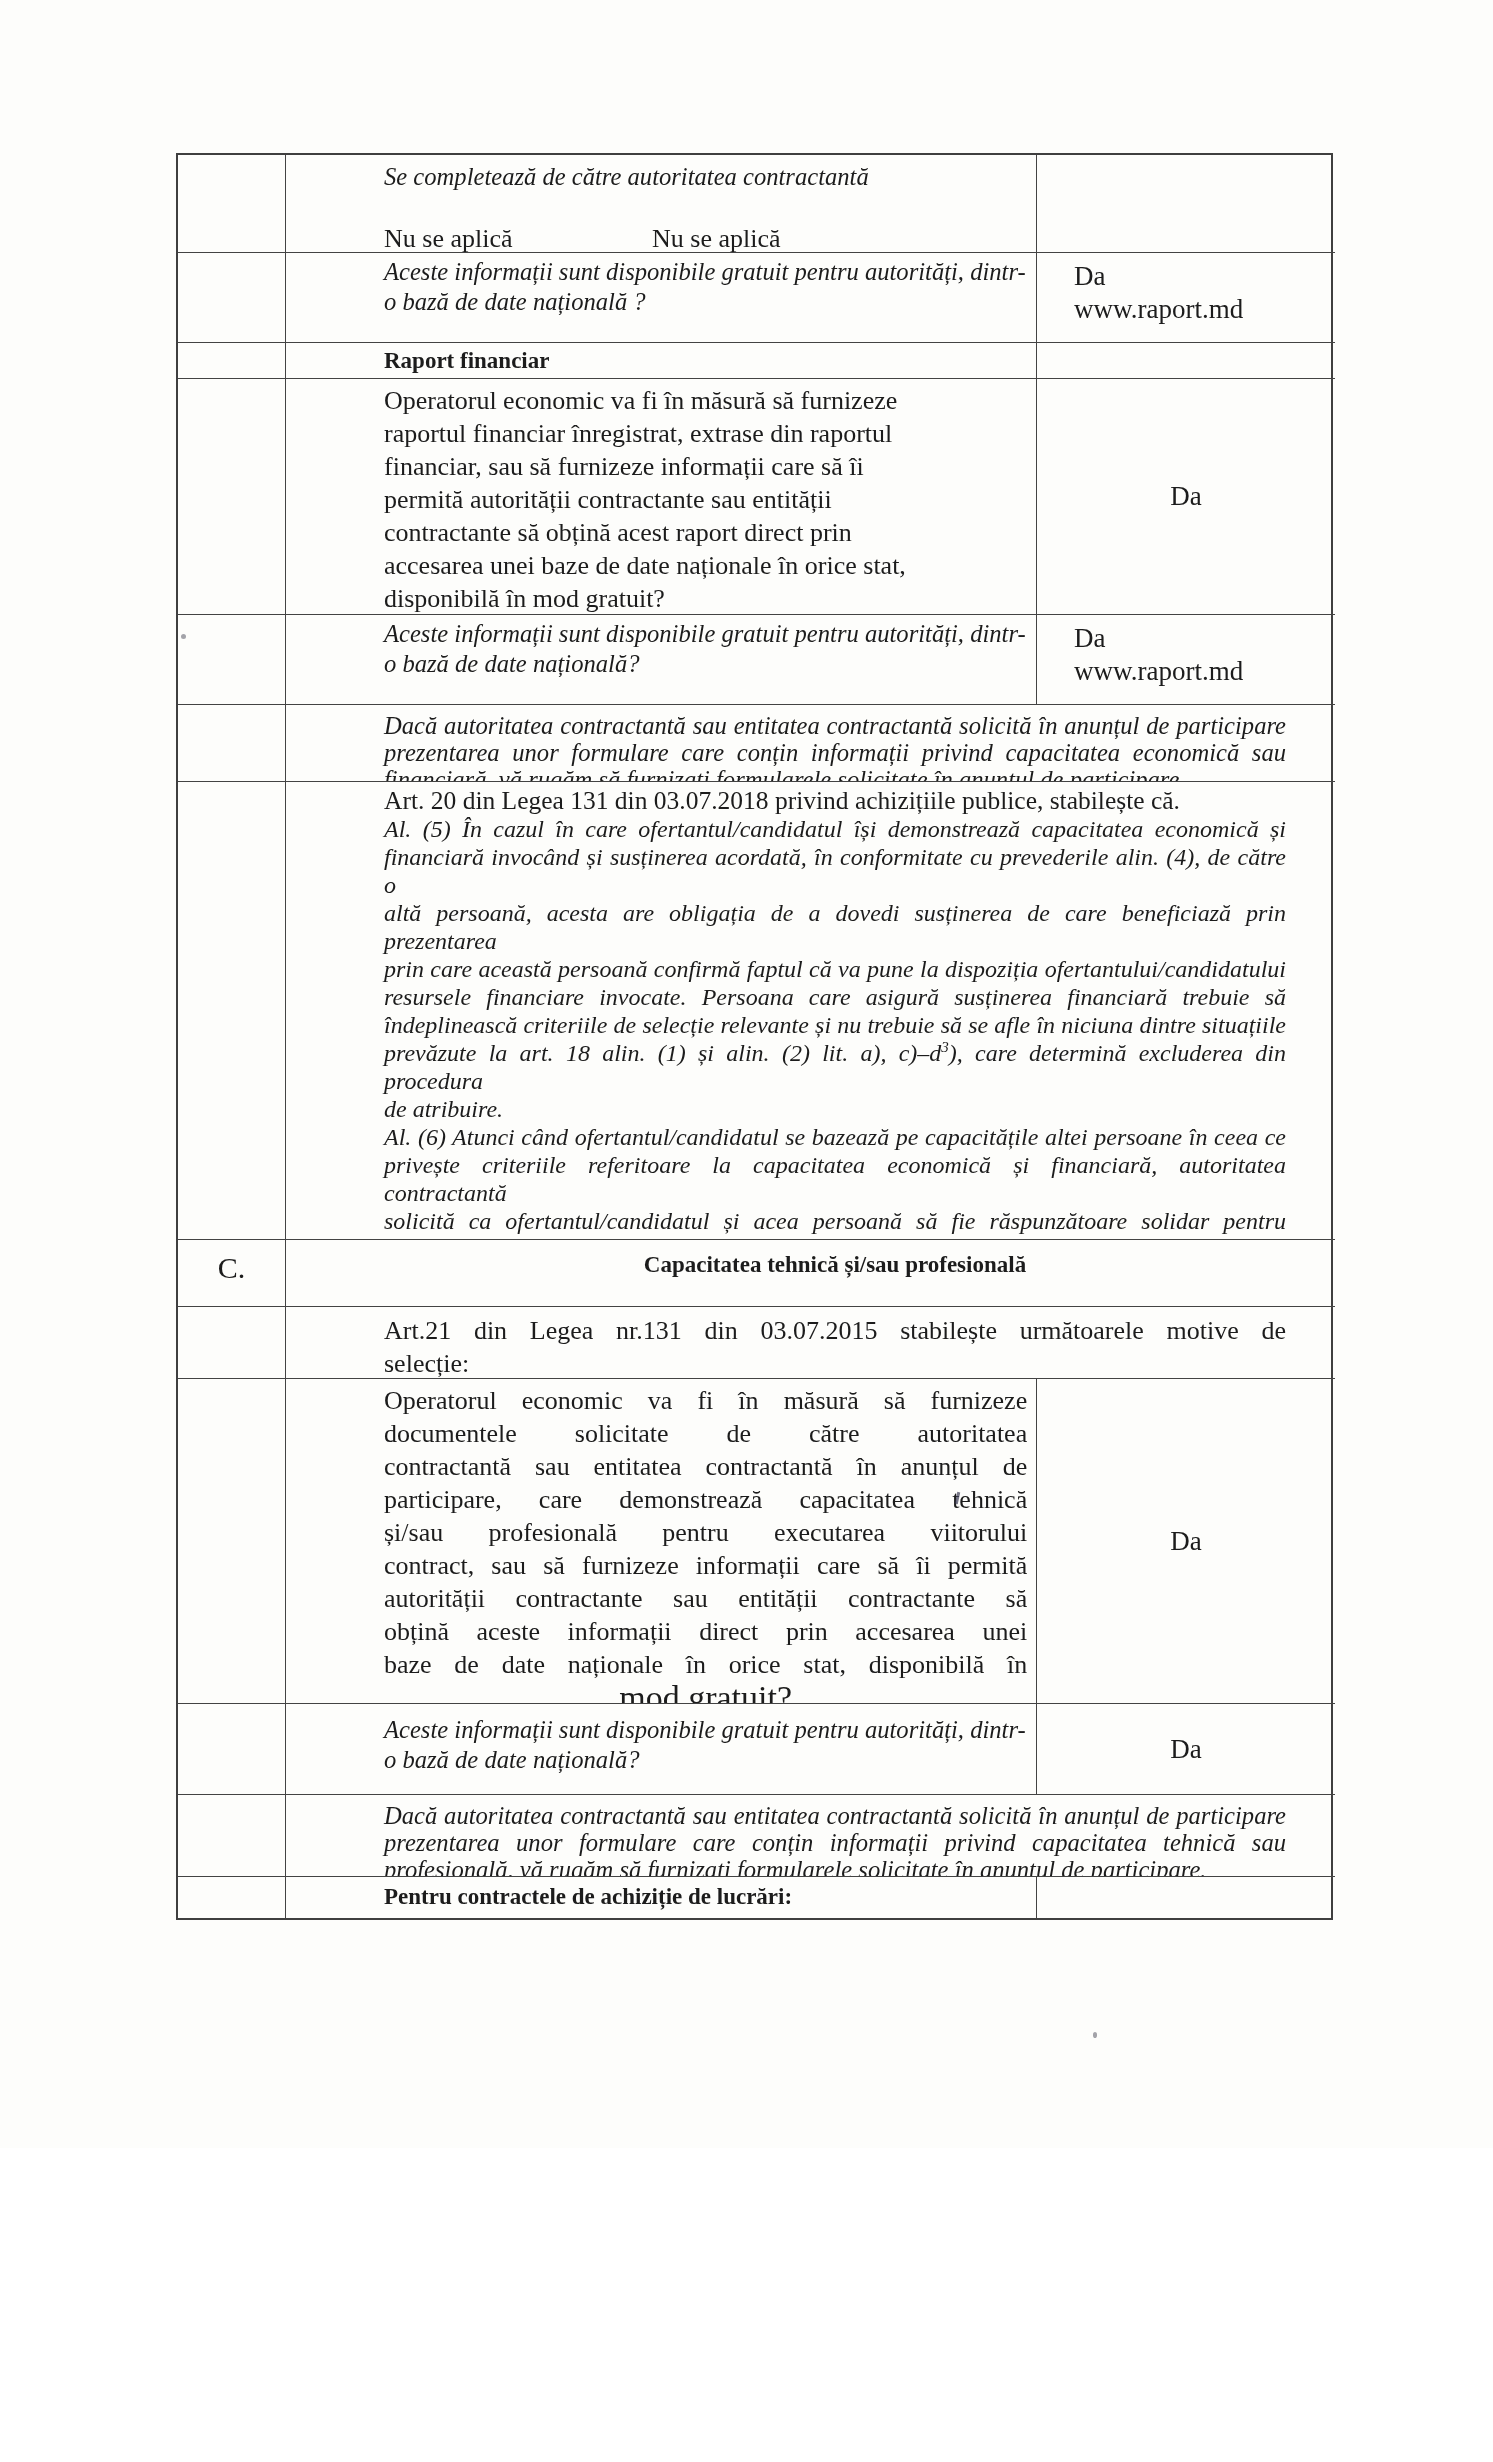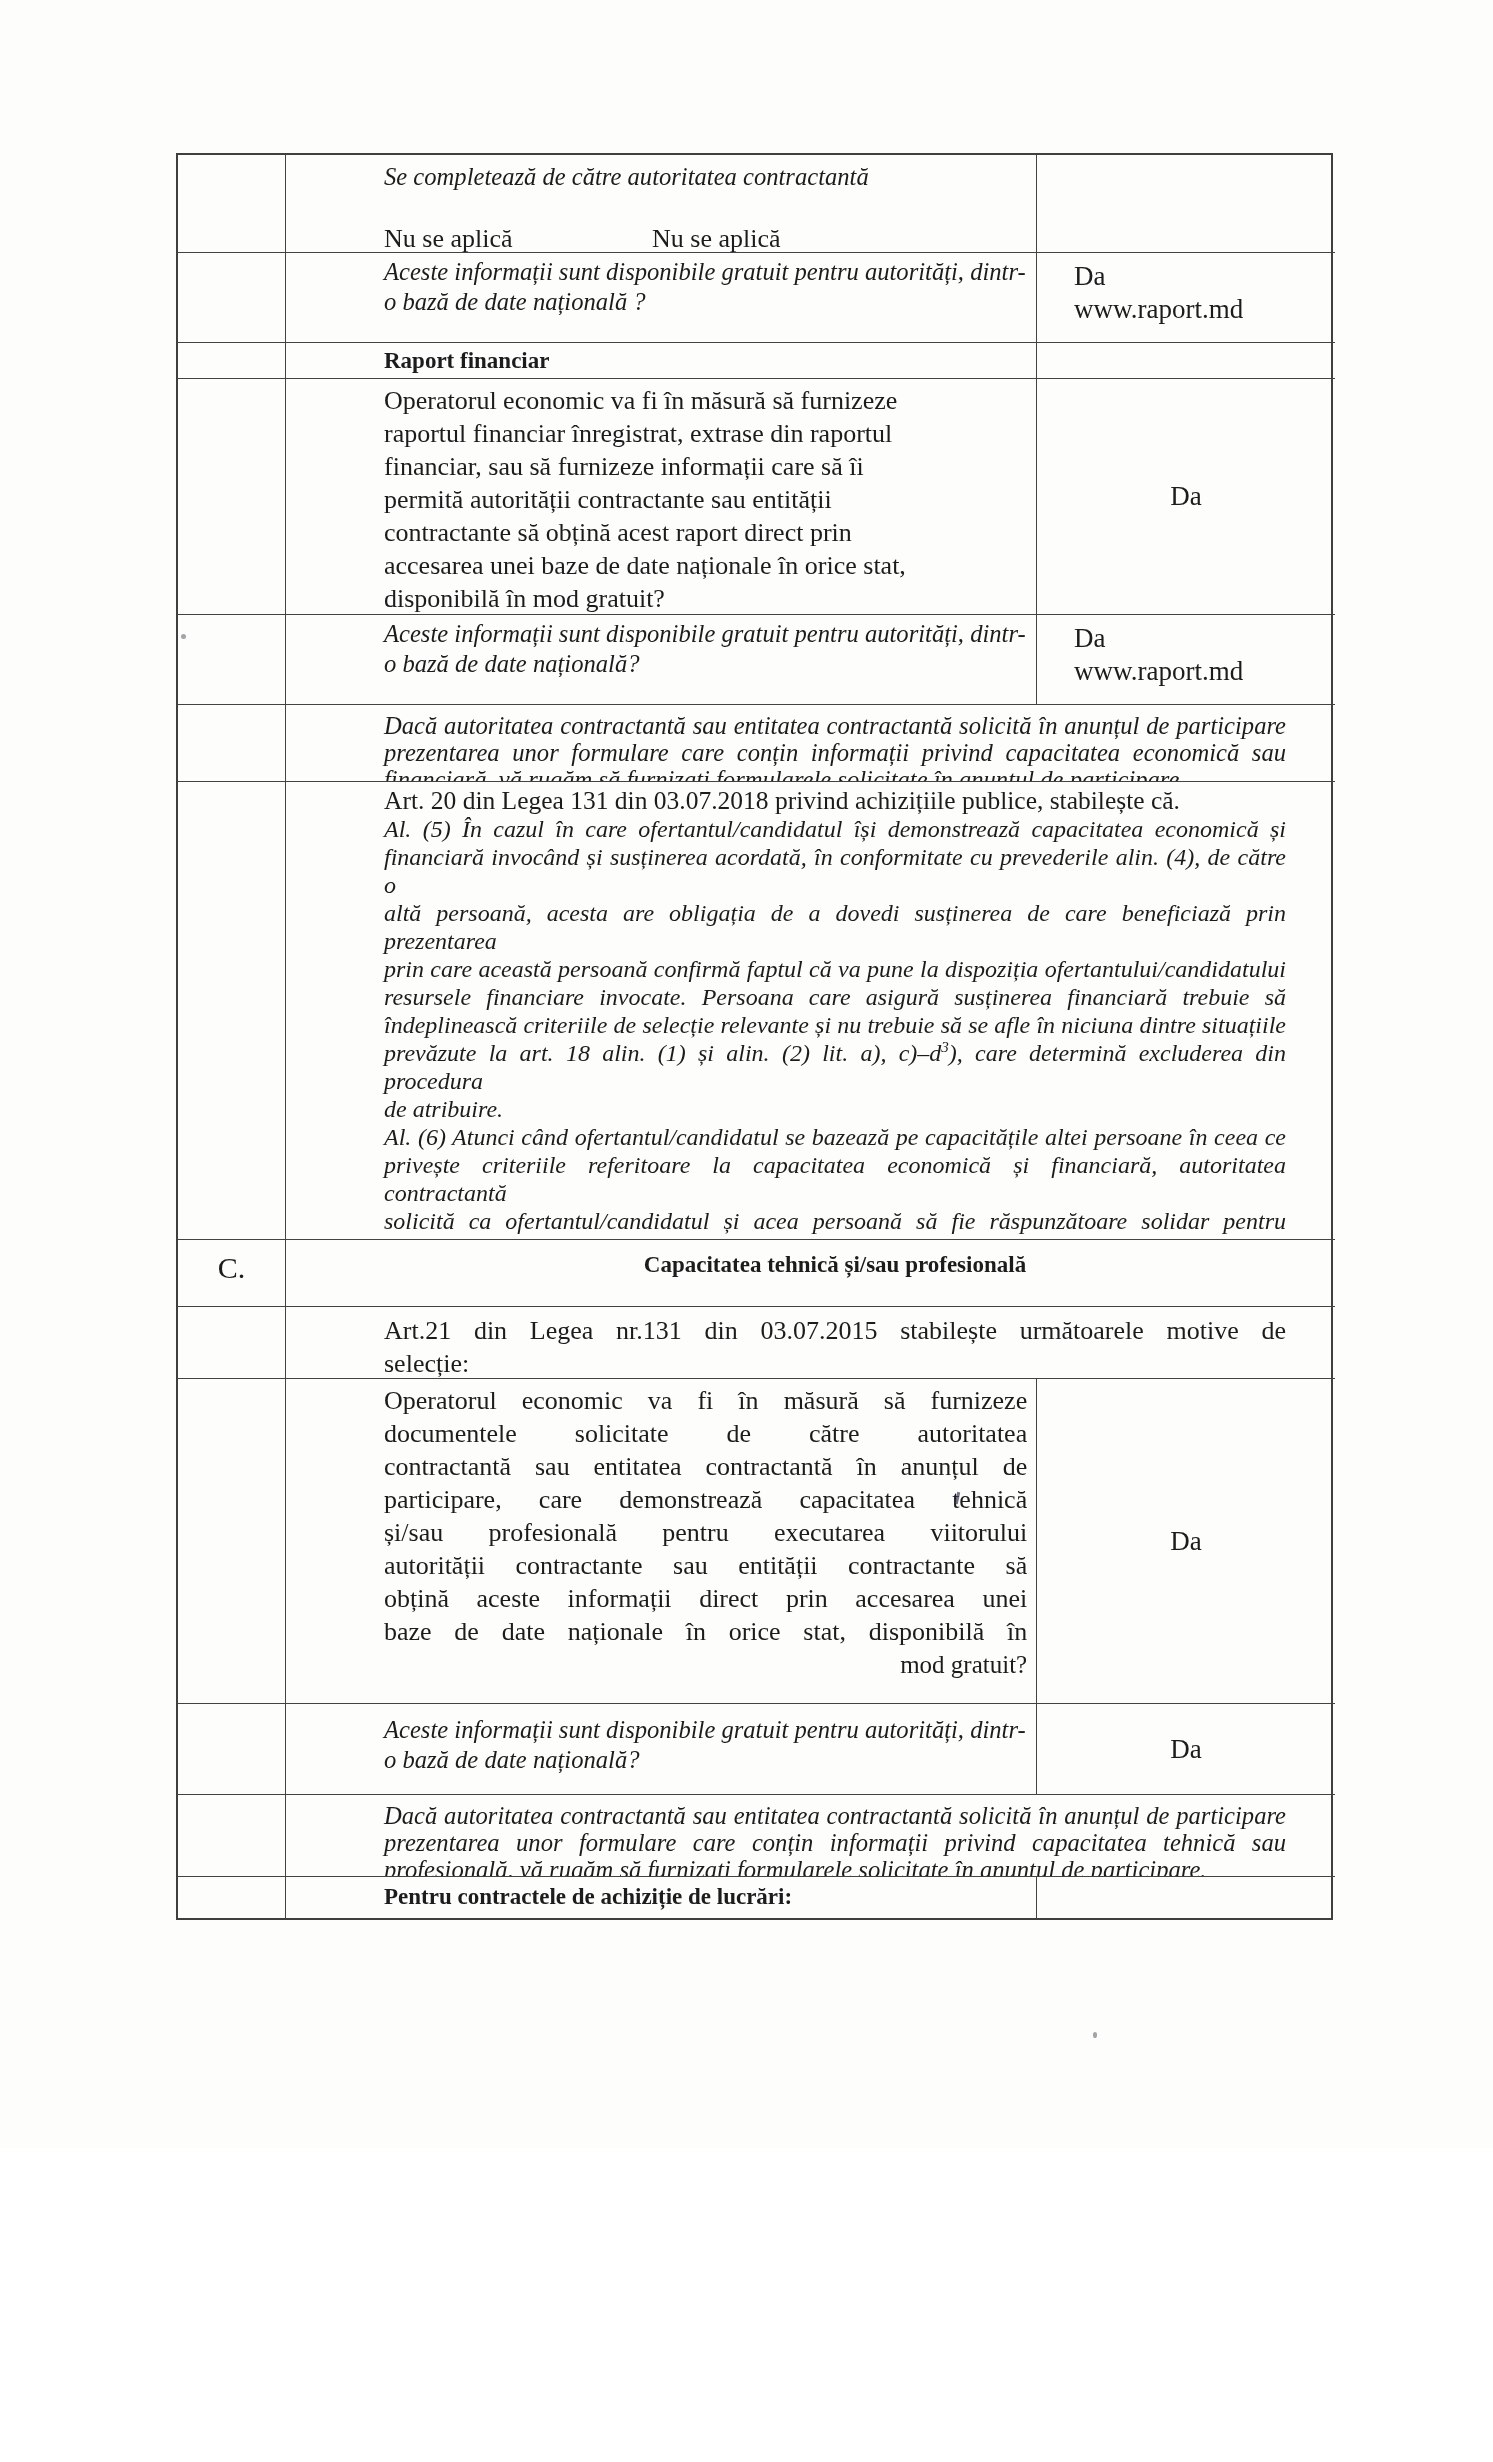--- a/index.html
+++ b/index.html
@@ -54,21 +54,21 @@
   .r3c2 { padding: 1.8px 8.8px 0 98px; }
   .r8c2 { padding: 8.8px 49px 0 98px; text-align: center; }
   .r13c2 { padding: 3.5px 8.8px 0 98px; }
   .c-label { display: flex; justify-content: center; padding-top: 10.5px; font-size: 30px; }
 
   
   .bodycell { padding: 5.3px 8.8px 0 98px; }
   .bline { font-size: 26px; line-height: 33px; white-space: nowrap; }
   .bodycell-j { padding: 5.3px 8.8px 0 98px; }
   .jbline { font-size: 26px; line-height: 33px; text-align: justify; text-align-last: justify; }
-  .lbline { font-size: 25px; line-height: 33px; text-align: right; }
+  .lbline { font-size: 34px; line-height: 33px; text-align: center; }
 
   
   .notecell { padding: 7px 49px 0 98px; }
   .njline { font-size: 24.6px; line-height: 27px; font-style: italic; text-align: justify; text-align-last: justify; }
   .nlline { font-size: 24.6px; line-height: 27px; font-style: italic; text-align: left; }
 
   
   .legalcell { padding: 5.3px 49px 0 98px; }
   .legal-intro { font-size: 25.5px; line-height: 28px; font-style: normal; text-align: left; }
   .legal-intro b { font-weight: normal; }
@@ -193,20 +193,21 @@
     </div>
 
     <div class="cell"></div>
     <div class="cell bodycell-j">
       <div>
           <div class="jbline">Operatorul economic va fi în măsură să furnizeze</div>
           <div class="jbline">documentele solicitate de către autoritatea</div>
           <div class="jbline">contractantă sau entitatea contractantă în anunțul de</div>
           <div class="jbline">participare, care demonstrează capacitatea tehnică</div>
           <div class="jbline">și/sau profesională pentru executarea viitorului</div>
+          <div class="jbline">contract, sau să furnizeze informații care să îi permită</div>
           <div class="jbline">autorității contractante sau entității contractante să</div>
           <div class="jbline">obțină aceste informații direct prin accesarea unei</div>
           <div class="jbline">baze de date naționale în orice stat, disponibilă în</div>
         </div>
       <div class="lbline">mod gratuit?</div>
     </div>
     <div class="cell nor da-center">
       <div>Da</div>
     </div>
 

